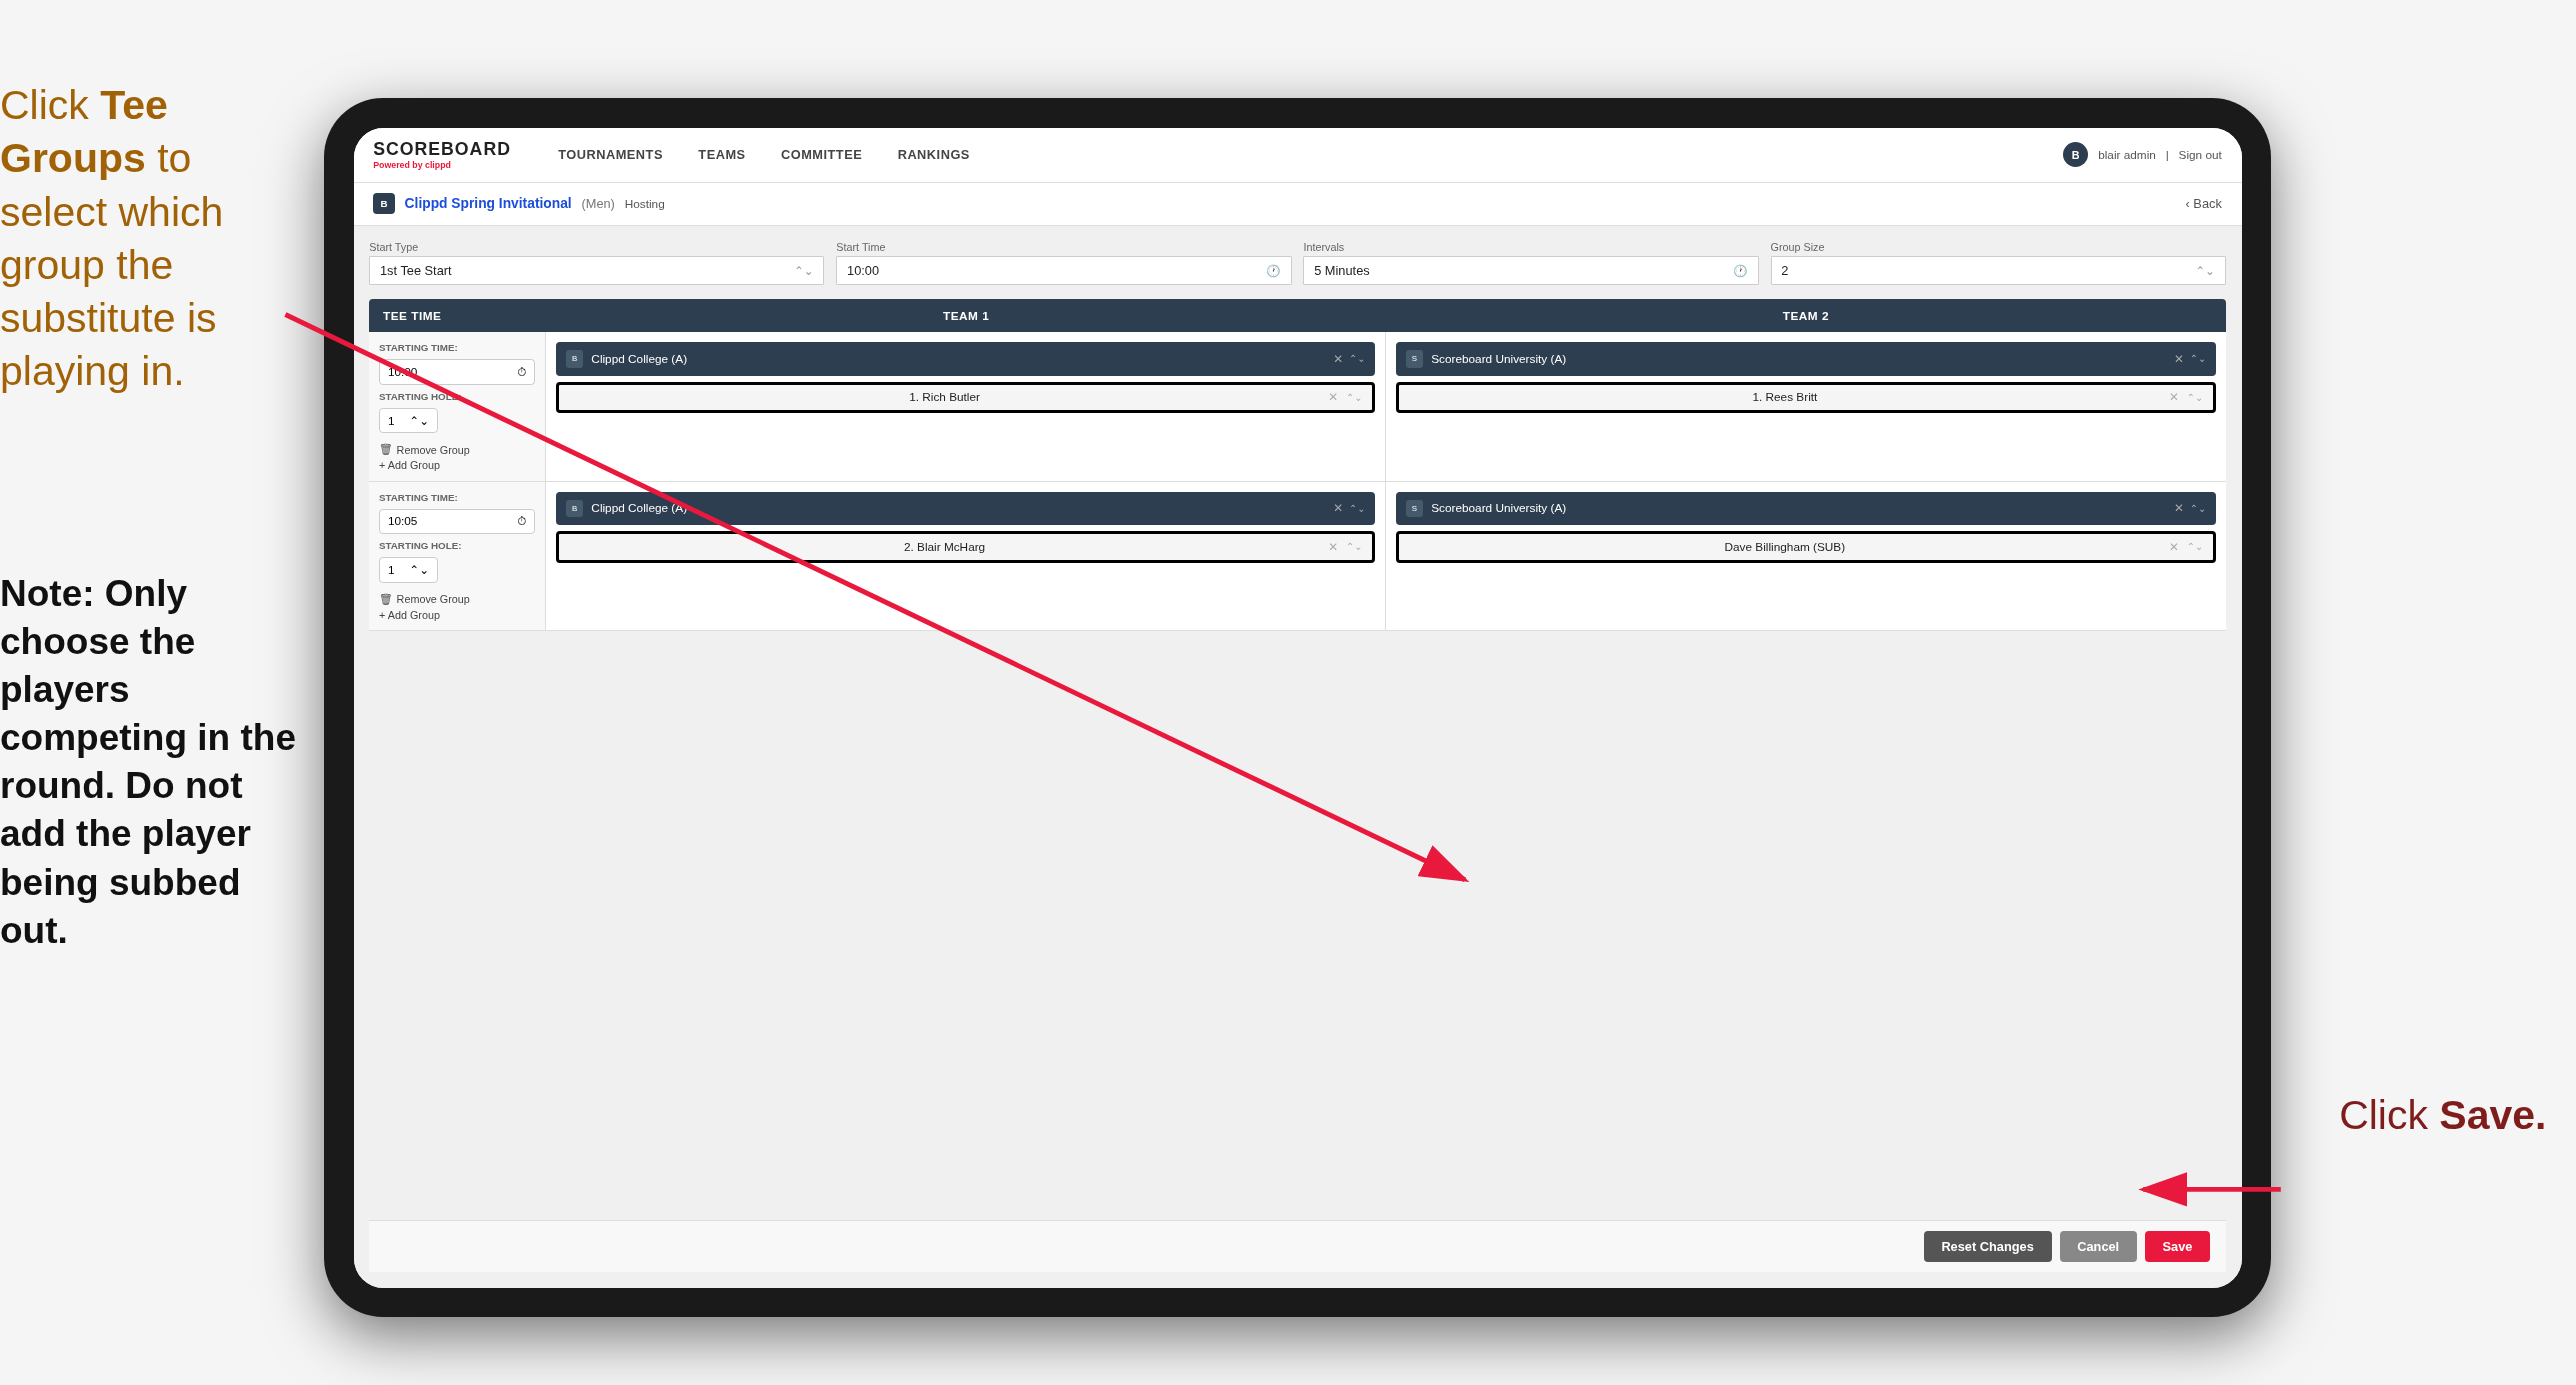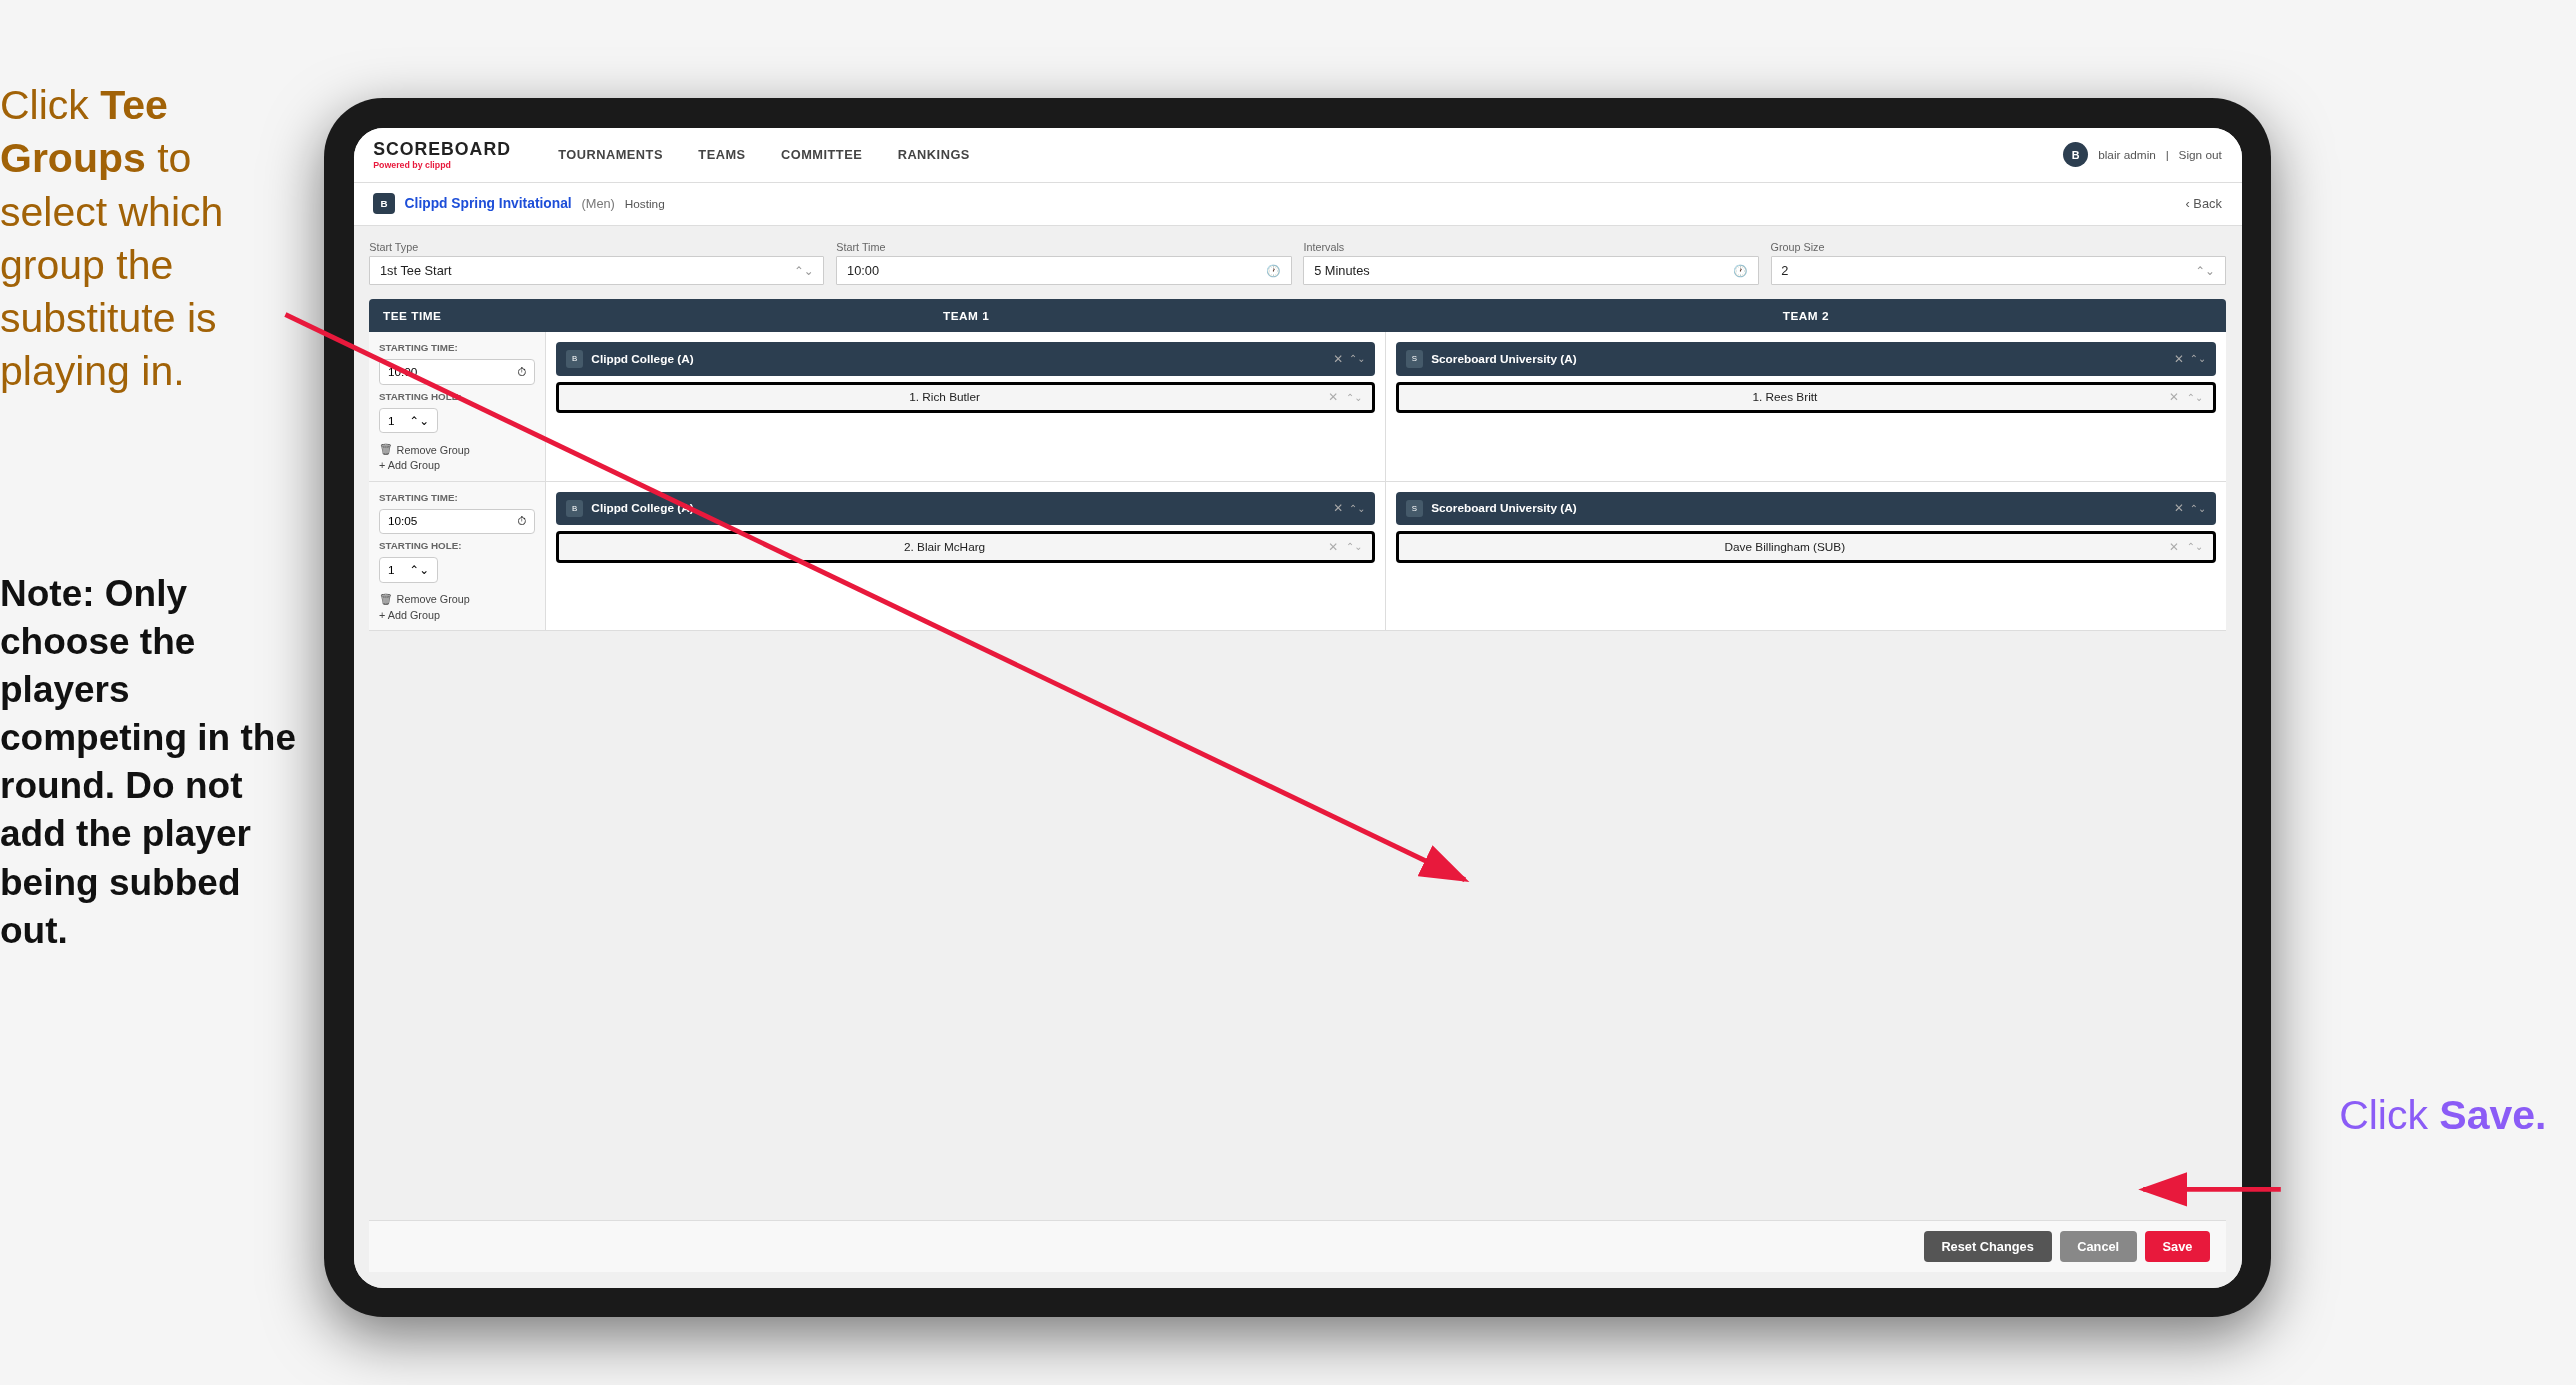--- a/index.html
+++ b/index.html
@@ -34,21 +34,21 @@
       color: #111;
     }
     .note-text .bold { font-weight: 800; }
 
     
     .click-save-text {
       position: absolute;
       right: 29.5px;
       bottom: 246px;
       font-size: 41px;
-      color: #8b5cf6;
+      color: #7f1d1d;
     }
     .click-save-text .bold { font-weight: 800; }
 
     
     .arrows-svg {
       position: absolute;
       top: 0; left: 0;
       width: 2576px;
       height: 1385px;
       pointer-events: none;
@@ -348,21 +348,21 @@
       display: flex;
       align-items: center;
       justify-content: center;
       color: #fff;
       font-size: 7.9px;
     }
     .team-row-name {
       flex: 1;
       font-size: 11.8px;
       color: #fff;
-      font-weight: 700;
+      font-weight: 400;
     }
     .team-row-actions {
       display: flex;
       gap: 5.9px;
       align-items: center;
     }
     .team-row-x {
       color: #aaa;
       font-size: 11.8px;
       cursor: pointer;

